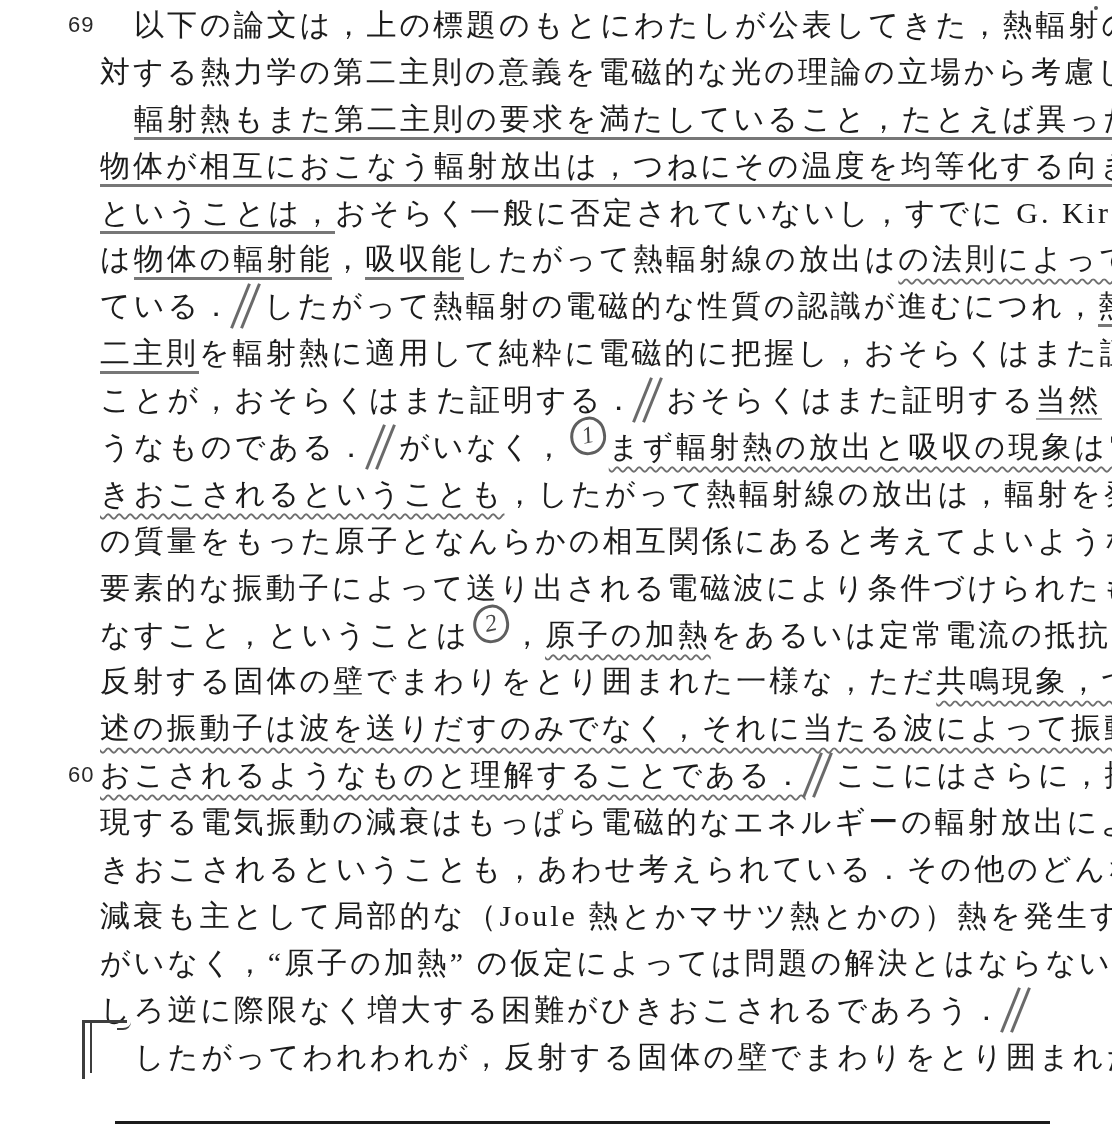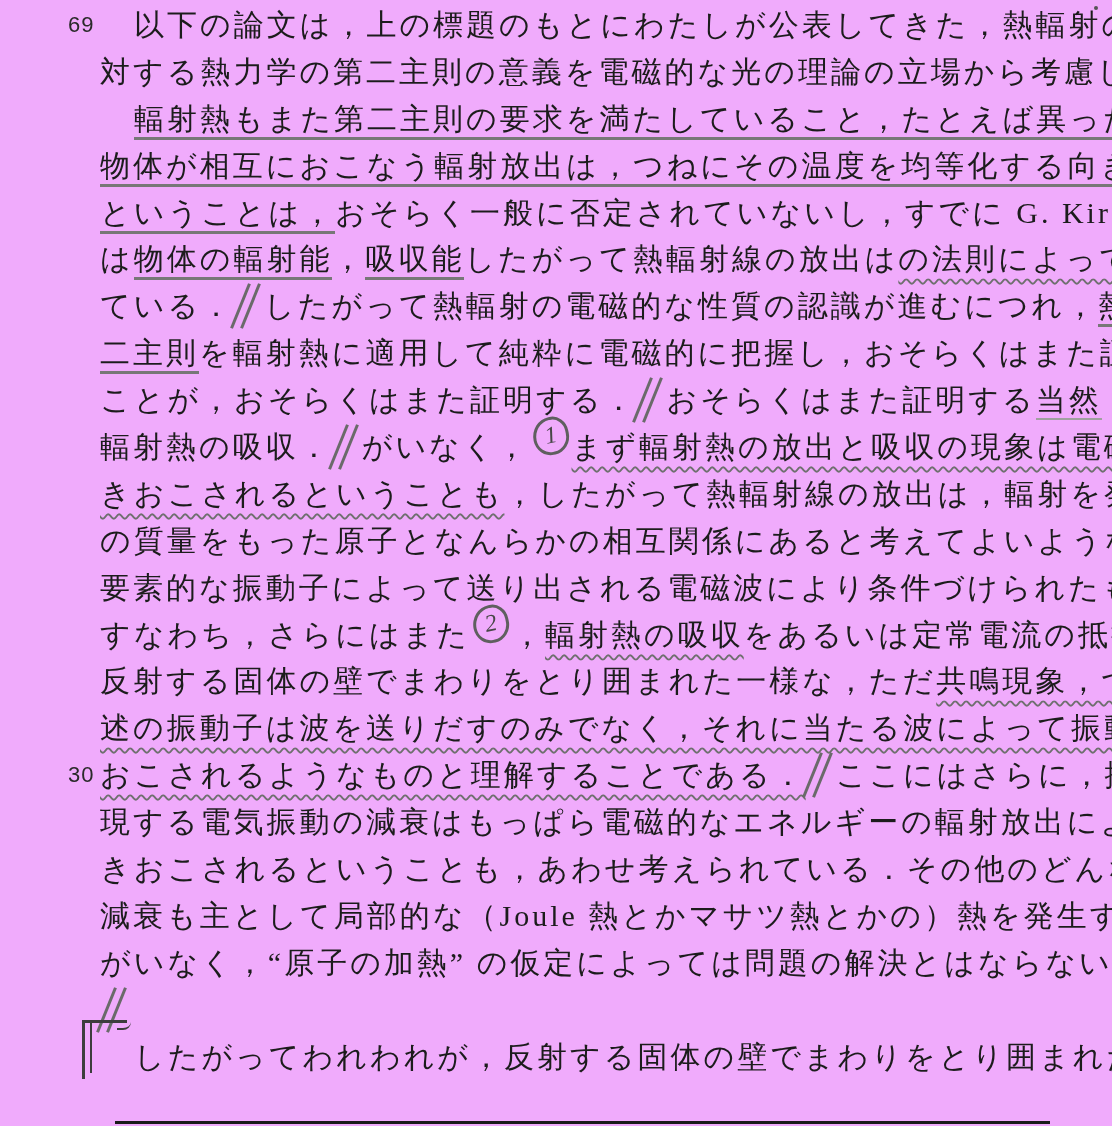--- a/index.html
+++ b/index.html
@@ -1,18 +1,18 @@
 <!DOCTYPE html>
 <html><head>
 <meta charset="utf-8">
 <style>
   html,body { margin:0; padding:0; background:#e8e8e8; }
   #page {
     position:relative; width:1112px; height:1126px; margin:0 auto;
-    background:#f0abfc; overflow:hidden;
+    background:#ffffff; overflow:hidden;
     font-family:"Liberation Serif","DejaVu Serif",serif;
     color:#1c1c1c;
   }
   .textcol { position:absolute; left:100px; top:2px; width:1000px; }
   .line {
     position:relative; height:46.9px; line-height:46.9px;
     font-size:30px; letter-spacing:3px; white-space:nowrap;
   }
   .line.indent { padding-left:34px; }
   .margin-num {
@@ -76,30 +76,30 @@
   <div class="textcol">
       <div class="line indent"><span class="margin-num">69</span><span class="seg">以下の論文は，上の標題のもとにわたしが公表してきた，熱輻射の現象に</span></div>
       <div class="line"><span class="seg">対する熱力学の第二主則の意義を電磁的な光の理論の立場から考慮した研究</span></div>
       <div class="line indent"><span class="seg u-pencil">輻射熱もまた第二主則の要求を満たしていること，たとえば異った温度の</span></div>
       <div class="line"><span class="seg u-pencil">物体が相互におこなう輻射放出は，つねにその温度を均等化する向きに起る</span></div>
       <div class="line"><span class="seg u-pencil">ということは，</span><span class="seg">おそらく一般に否定されていないし，すでに G. Kirchhoff</span></div>
       <div class="line"><span class="seg">は</span><span class="seg u-pencil">物体の輻射能</span><span class="seg">，</span><span class="seg u-pencil">吸収能</span><span class="seg">したがって熱輻射線の放出は</span><span class="seg u-wavy">の法則によって基礎づけ</span></div>
       <div class="line"><span class="seg">ている．</span><span class="mark-dslash"></span><span class="seg">したがって熱輻射の電磁的な性質の認識が進むにつれ，</span><span class="seg u-pencil">熱理論の第</span></div>
       <div class="line"><span class="seg u-pencil">二主則</span><span class="seg">を輻射熱に適用して純粋に電磁的に把握し，おそらくはまた証明する</span></div>
       <div class="line"><span class="seg">ことが，おそらくはまた証明する．</span><span class="mark-dslash"></span><span class="seg">おそらくはまた証明する</span><span class="seg u-pencil-light">当然</span></div>
-      <div class="line"><span class="seg">輻射熱の吸収．</span><span class="mark-dslash"></span><span class="seg">がいなく，</span><span class="mark-circled">1</span><span class="seg u-wavy">まず輻射熱の放出と吸収の現象は電磁的ななり</span></div>
+      <div class="line"><span class="seg">うなものである．</span><span class="mark-dslash"></span><span class="seg">がいなく，</span><span class="mark-circled">1</span><span class="seg u-wavy">まず輻射熱の放出と吸収の現象は電磁的ななり</span></div>
       <div class="line"><span class="seg u-wavy">きおこされるということも</span><span class="seg">，したがって熱輻射線の放出は，輻射を発する物体</span></div>
       <div class="line"><span class="seg">の質量をもった原子となんらかの相互関係にあると考えてよいような，ある</span></div>
       <div class="line"><span class="seg">要素的な振動子によって送り出される電磁波により条件づけられたものと見</span></div>
-      <div class="line"><span class="seg">すなわち，さらにはまた</span><span class="mark-circled">2</span><span class="seg">，</span><span class="seg u-wavy">輻射熱の吸収</span><span class="seg">をあるいは定常電流の抵抗とか，な</span></div>
+      <div class="line"><span class="seg">なすこと，ということは</span><span class="mark-circled">2</span><span class="seg">，</span><span class="seg u-wavy">原子の加熱</span><span class="seg">をあるいは定常電流の抵抗とか，な</span></div>
       <div class="line"><span class="seg">反射する固体の壁でまわりをとり囲まれた一様な，ただ</span><span class="seg u-wavy">共鳴現象，つまり上</span></div>
       <div class="line"><span class="seg u-wavy">述の振動子は波を送りだすのみでなく，それに当たる波によって振動もひき</span></div>
-      <div class="line"><span class="margin-num">30</span><span class="seg u-wavy">おこされるようなものと理解することである．</span><span class="mark-dslash"></span><span class="seg">ここにはさらに，振動子が実</span></div>
+      <div class="line"><span class="margin-num">60</span><span class="seg u-wavy">おこされるようなものと理解することである．</span><span class="mark-dslash"></span><span class="seg">ここにはさらに，振動子が実</span></div>
       <div class="line"><span class="seg">現する電気振動の減衰はもっぱら電磁的なエネルギーの輻射放出によってひ</span></div>
       <div class="line"><span class="seg">きおこされるということも，あわせ考えられている．その他のどんな種類の</span></div>
       <div class="line"><span class="seg">減衰も主として局部的な（Joule 熱とかマサツ熱とかの）熱を発生するにち</span></div>
       <div class="line"><span class="seg">がいなく，“原子の加熱” の仮定によっては問題の解決とはならないで，む</span></div>
-      <div class="line"><span class="mark-dslash"></span></div>
+      <div class="line"><span class="seg">しろ逆に際限なく増大する困難がひきおこされるであろう．</span><span class="mark-dslash"></span></div>
       <div class="line indent"><span class="mark-corner"></span><span class="seg">したがってわれわれが，反射する固体の壁でまわりをとり囲まれた一様な</span></div>
     </div>
   <div class="bottom-cut"></div>
   <div class="corner-dot"></div>
 </div>
 
 </body></html>

